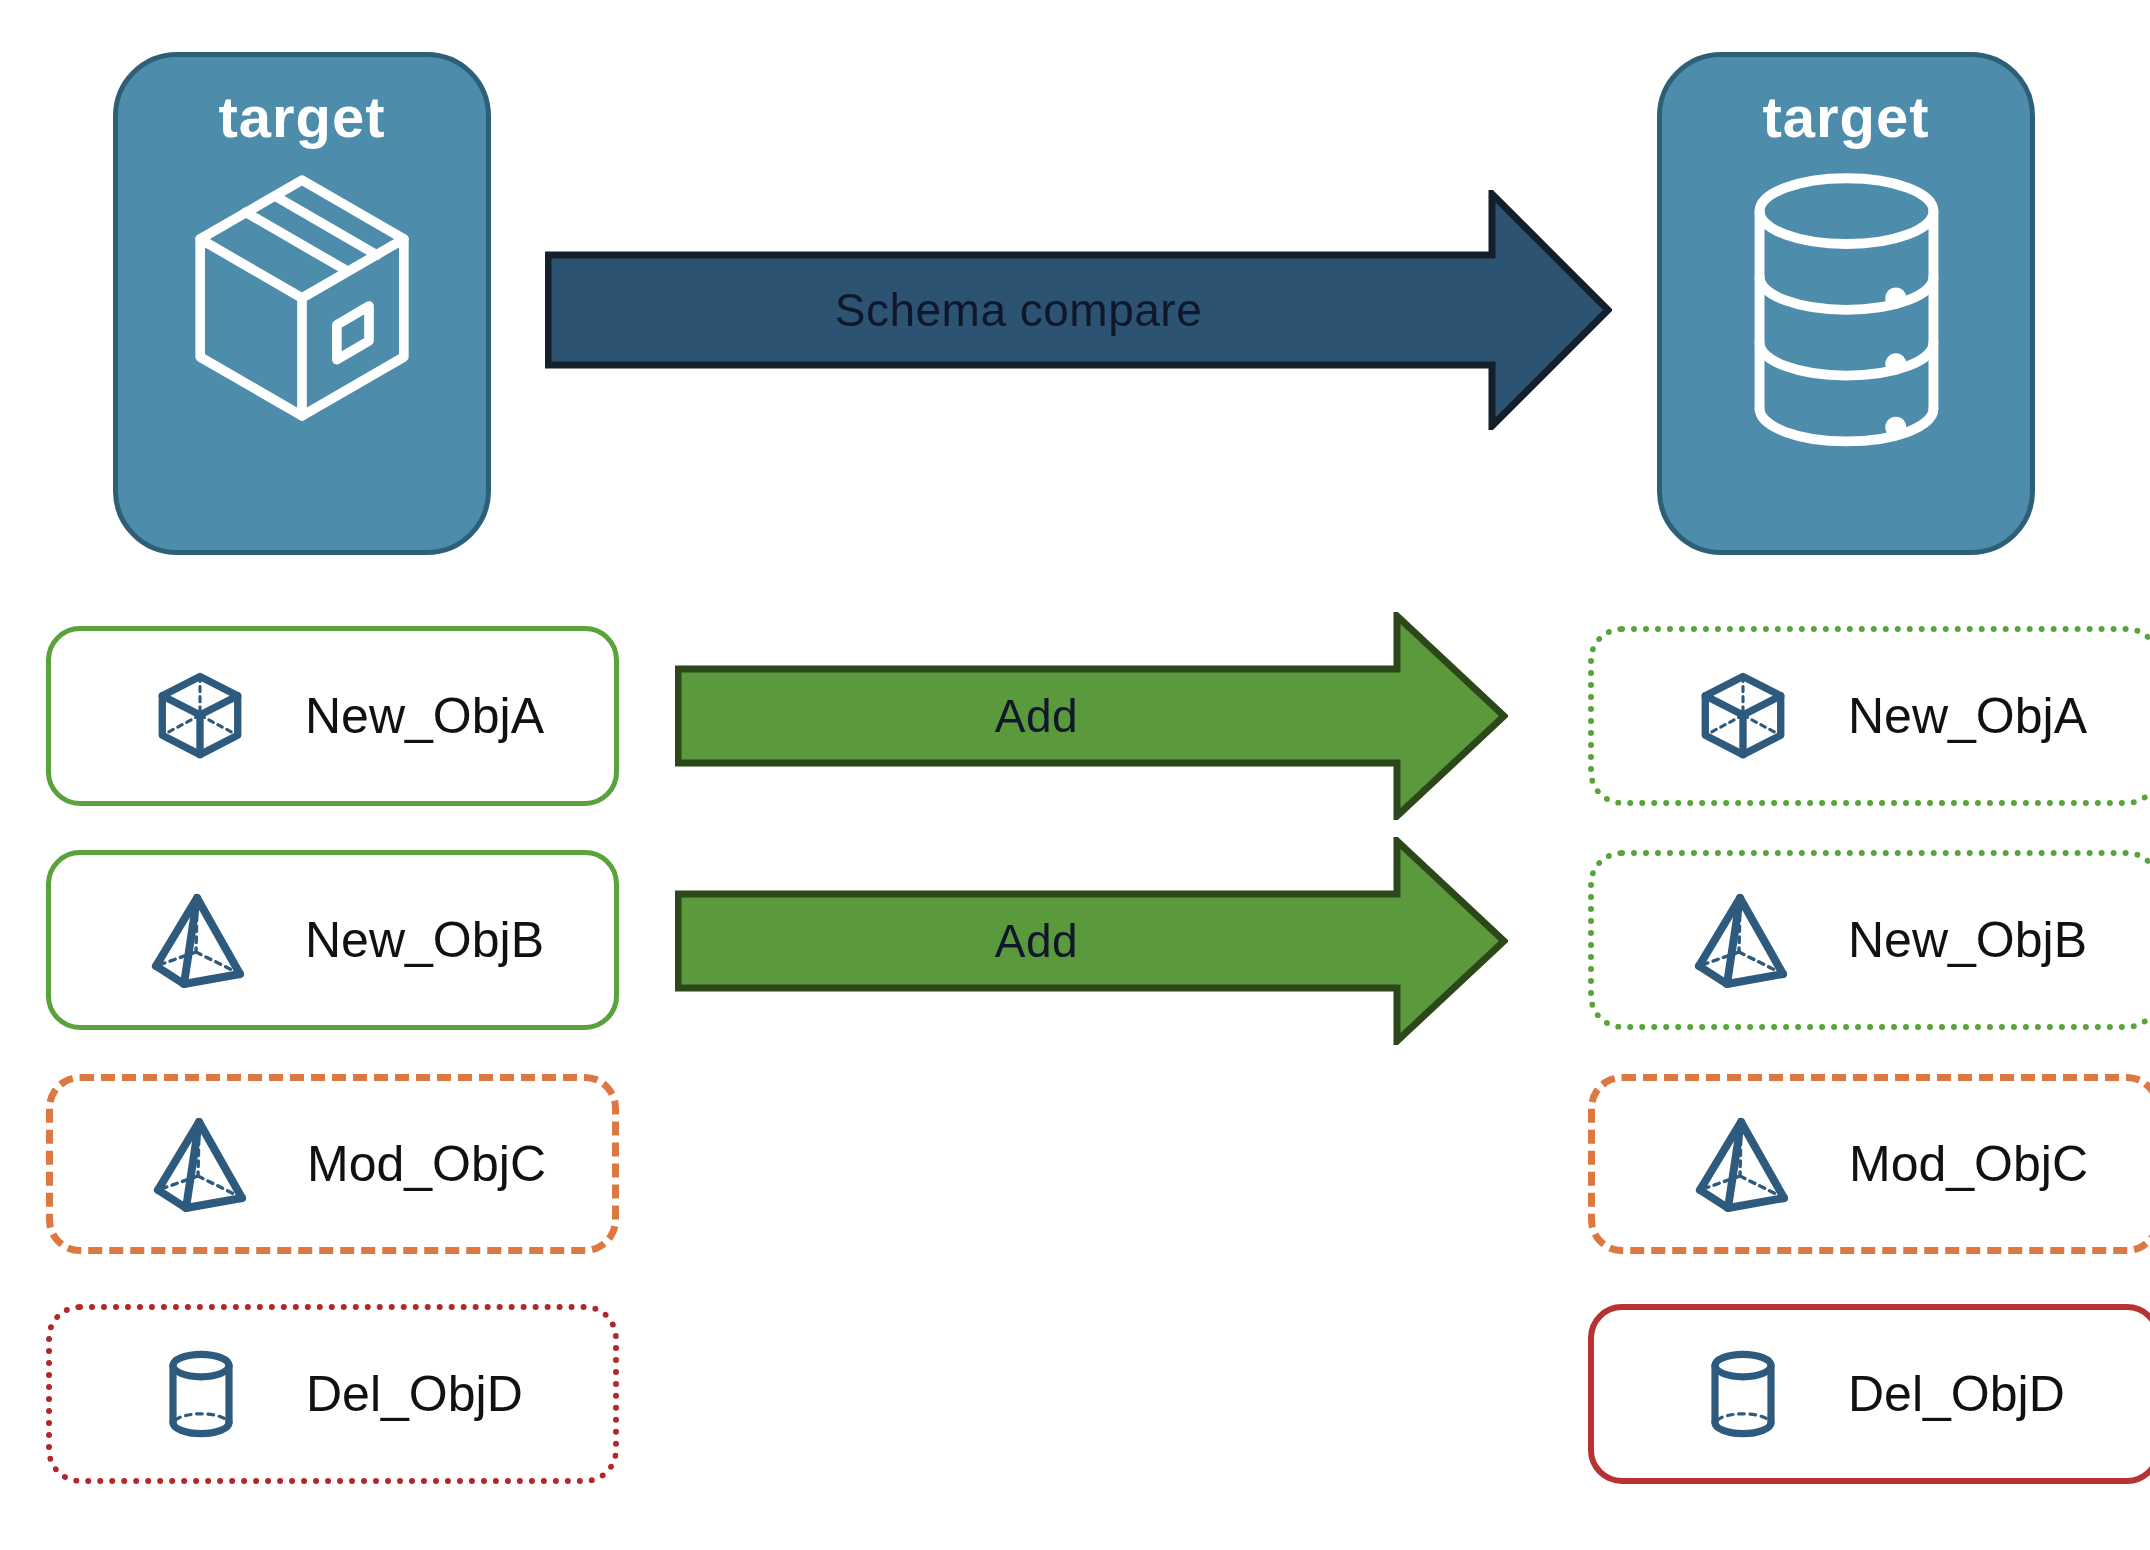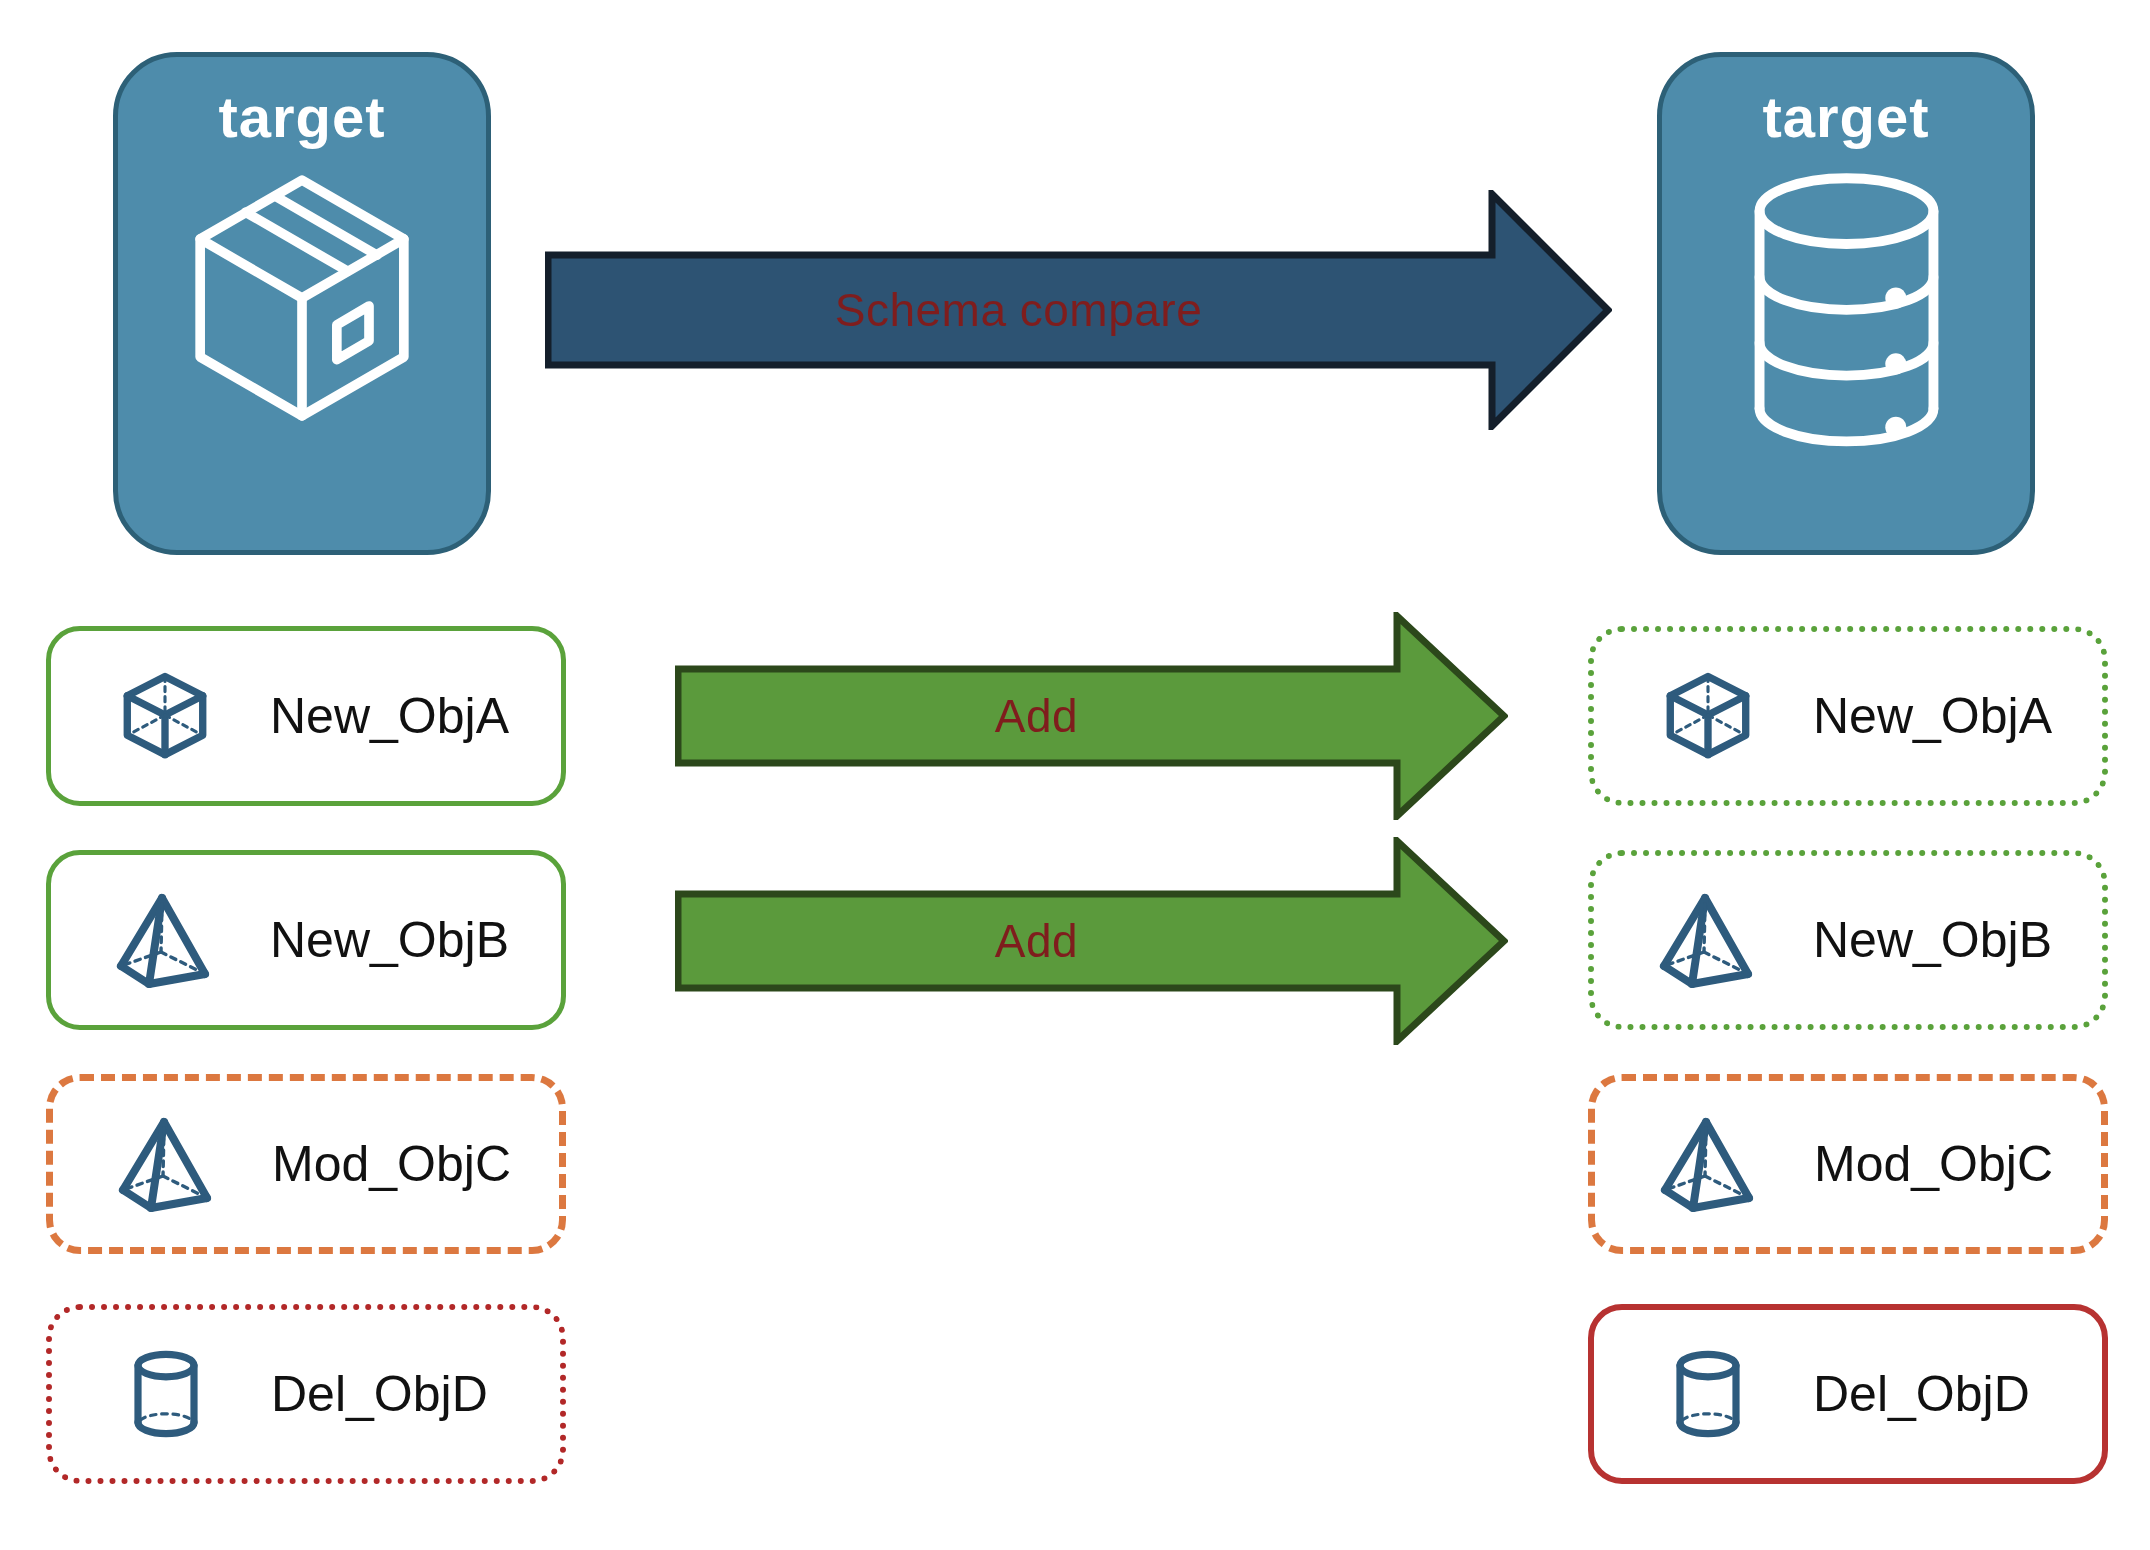--- a/index.html
+++ b/index.html
@@ -18,31 +18,31 @@
   .panel-label{
     margin-top:26px;font-size:58px;font-weight:bold;color:var(--panel_text);
     letter-spacing:1px;
   }
   .panel-icon{display:block;margin:14px auto 0;}
   
   .arrow-wrap{position:absolute;}
   .arrow-wrap svg{position:absolute;left:0;top:0;width:100%;height:100%;}
   .arrow-label{
     position:absolute;inset:0;display:flex;align-items:center;justify-content:center;
-    color:#7f1d1d;font-size:46px;letter-spacing:0.5px;text-align:center;
+    color:#0f172a;font-size:46px;letter-spacing:0.5px;text-align:center;
   }
   .main-arrow{left:545px;top:190px;width:1067px;height:240px;}
   .main-arrow .arrow-label{padding-right:120px;}
   .row-arrow{left:675px;width:833px;height:208px;}
   .row-arrow .arrow-label{padding-right:110px;}
   
   .item-box{
-    position:absolute;width:520px;height:180px;background:#ffffff;
+    position:absolute;width:573px;height:180px;background:#ffffff;
     border-radius:34px;box-sizing:border-box;
-    display:flex;align-items:center;padding-left:55px;gap:46px;
+    display:flex;align-items:center;padding-left:90px;gap:46px;
   }
   .item-label{font-size:50px;font-weight:500;color:var(--label_text);}
   .icon-slot{width:118px;flex:0 0 118px;display:flex;justify-content:center;align-items:center;}
   .b-green-solid {border:5px solid var(--green_border);}
   .b-green-dotted{border:6px dotted var(--green_border);}
   .b-orange-dashed{border:7px dashed var(--orange_border);}
   .b-red-dotted  {border:6px dotted var(--red_dotted_border);}
   .b-red-solid   {border:6px solid var(--red_solid_border);}
   
   .col-left{left:46px;}

